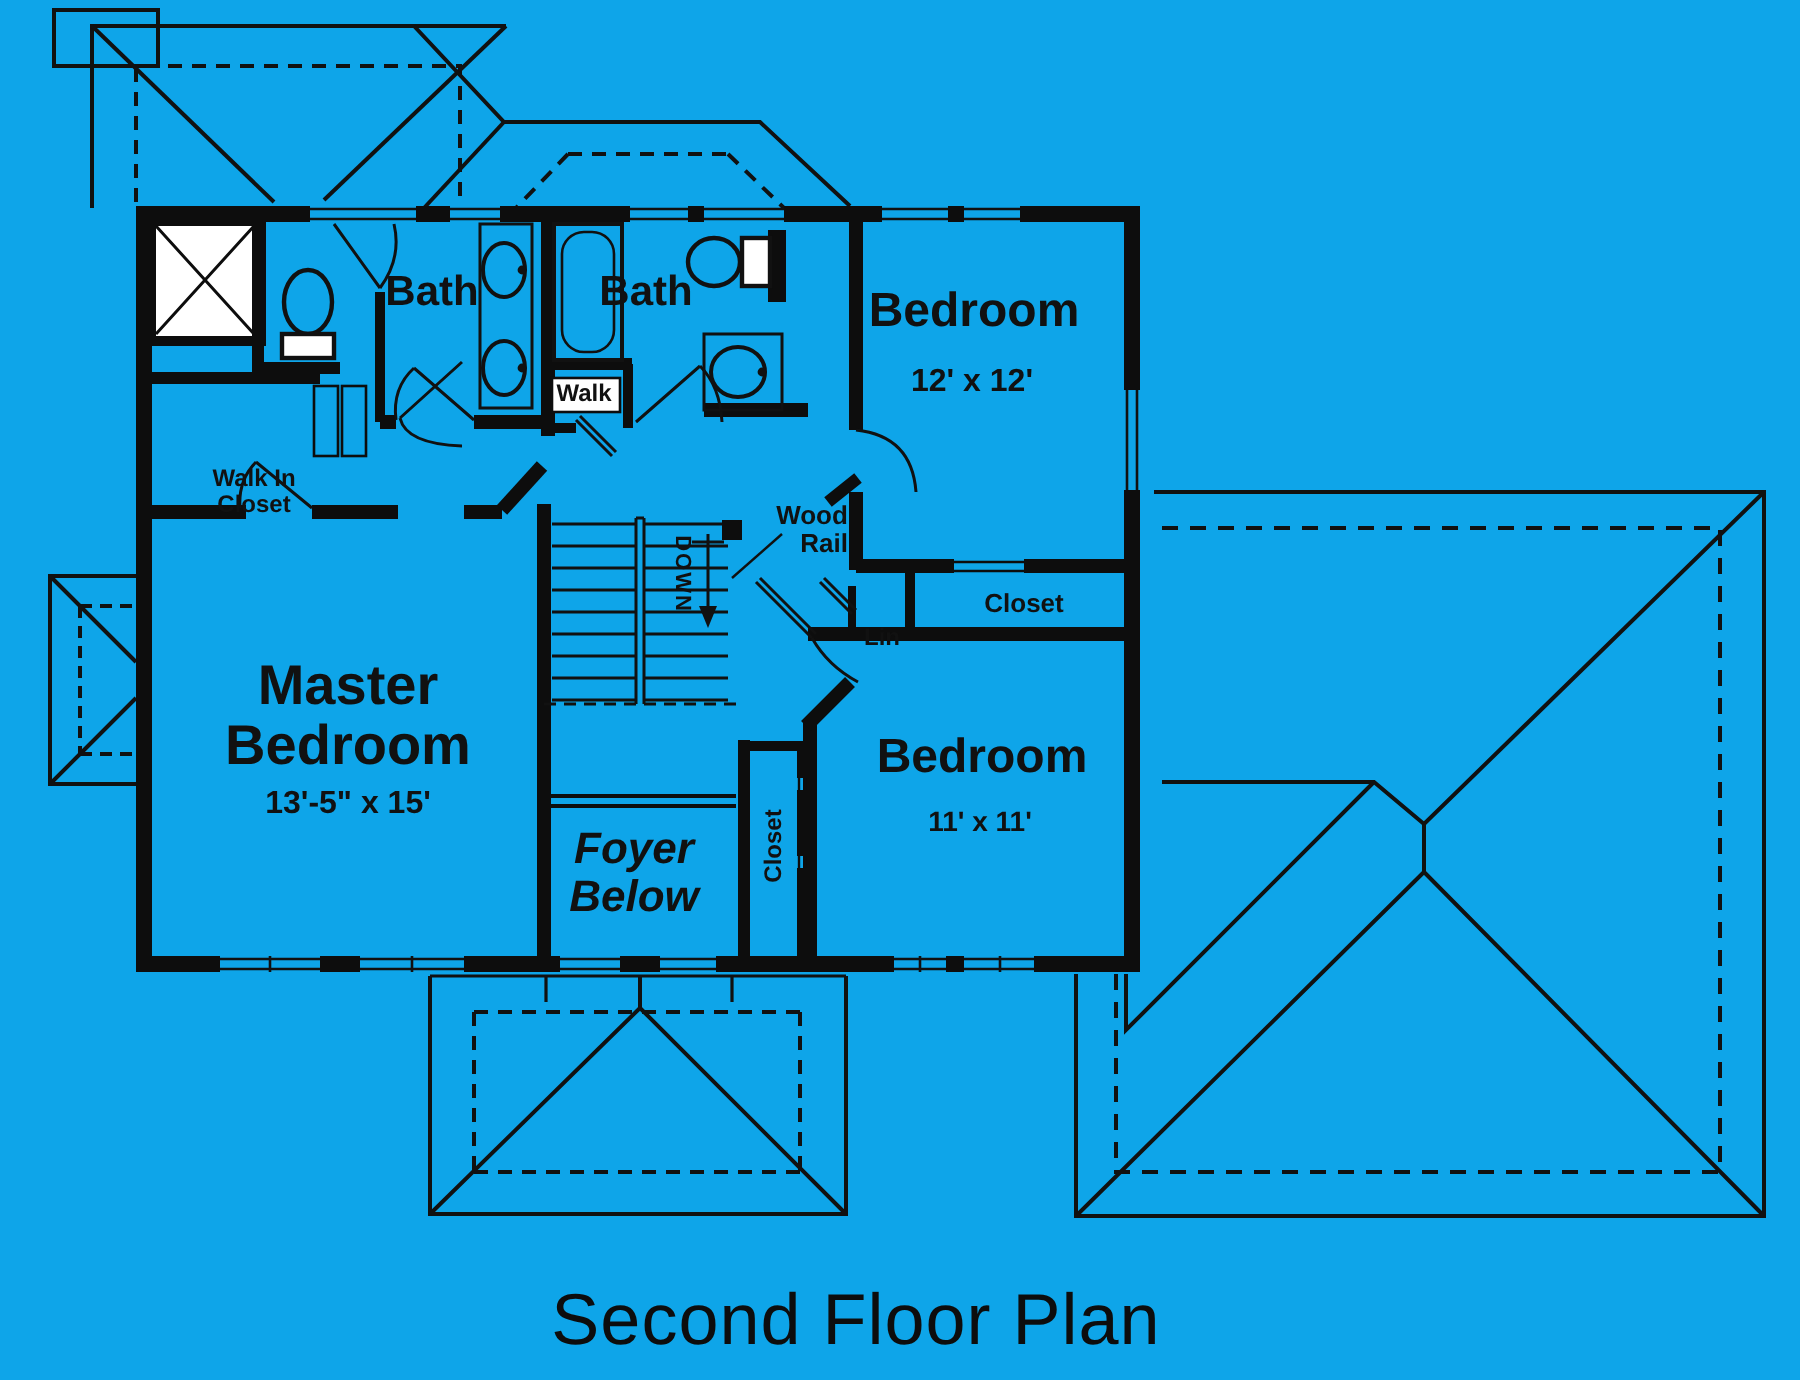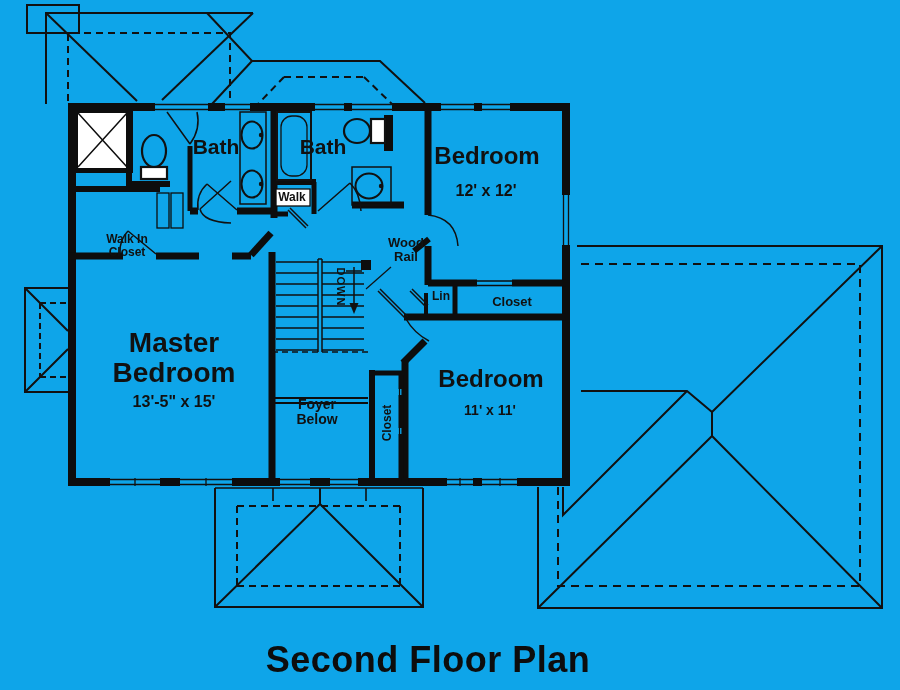--- a/index.html
+++ b/index.html
@@ -10,21 +10,21 @@
   .stage svg{position:absolute;left:0;top:0;}
   .lbl{
     position:absolute;transform:translate(-50%,-50%);
     font-weight:700;text-align:center;white-space:pre-line;line-height:1.08;
     color:#111;
   }
   .rot-ccw{transform:translate(-50%,-50%) rotate(-90deg);}
   .rot-cw{transform:translate(-50%,-50%) rotate(90deg);}
   .title{
     position:absolute;transform:translate(-50%,-50%);
-    font-weight:700;letter-spacing:.5px;color:#0d0d0d;white-space:nowrap;
+    font-weight:400;letter-spacing:.5px;color:#0d0d0d;white-space:nowrap;
   }
 </style>
 </head>
 <body>
 
 <div class="stage">
 
   <svg width="900" height="690" viewBox="0 0 900 690">
 
     <g stroke="#111" stroke-width="2" fill="none">
@@ -204,24 +204,24 @@
   <div class="lbl" style="left:174px;top:358px;font-size:28px;">Master
 Bedroom</div>
   <div class="lbl" style="left:174px;top:402px;font-size:16px;">13'-5" x 15'</div>
 
   <div class="lbl" style="left:491px;top:379px;font-size:24px;">Bedroom</div>
   <div class="lbl" style="left:490px;top:411px;font-size:14px;">11' x 11'</div>
 
   <div class="lbl" style="left:127px;top:218px;font-size:12px;margin-top:28px;">Walk In
 Closet</div>
   <div class="lbl" style="left:292px;top:197px;font-size:12px;">Walk</div>
-  <div class="lbl" style="left:441px;top:296px;font-size:12px;">Lin</div>
+  <div class="lbl" style="left:441px;top:319px;font-size:12px;">Lin</div>
   <div class="lbl" style="left:512px;top:302px;font-size:13px;">Closet</div>
   <div class="lbl rot-ccw" style="left:387px;top:423px;font-size:12px;">Closet</div>
-  <div class="lbl" style="left:317px;top:412px;font-size:14px;">Foyer
+  <div class="lbl" style="left:317px;top:436px;font-size:22px;font-style:italic;">Foyer
 Below</div>
 
-  <div class="lbl" style="left:406px;top:250px;font-size:13px;">Wood
+  <div class="lbl" style="left:406px;top:265px;font-size:13px;text-align:right;">Wood
 Rail</div>
   <div class="lbl rot-cw" style="left:340px;top:287px;font-size:11px;letter-spacing:1px;">DOWN</div>
 
   <div class="title" style="left:428px;top:660px;font-size:36px;">Second Floor Plan</div>
 </div>
 
 </body></html>

